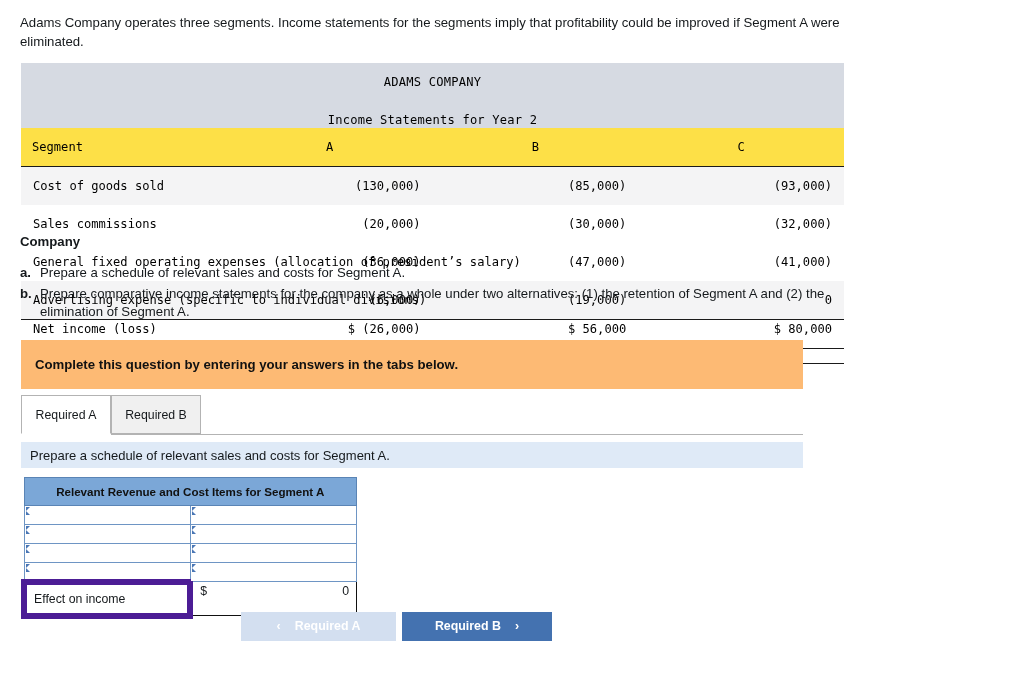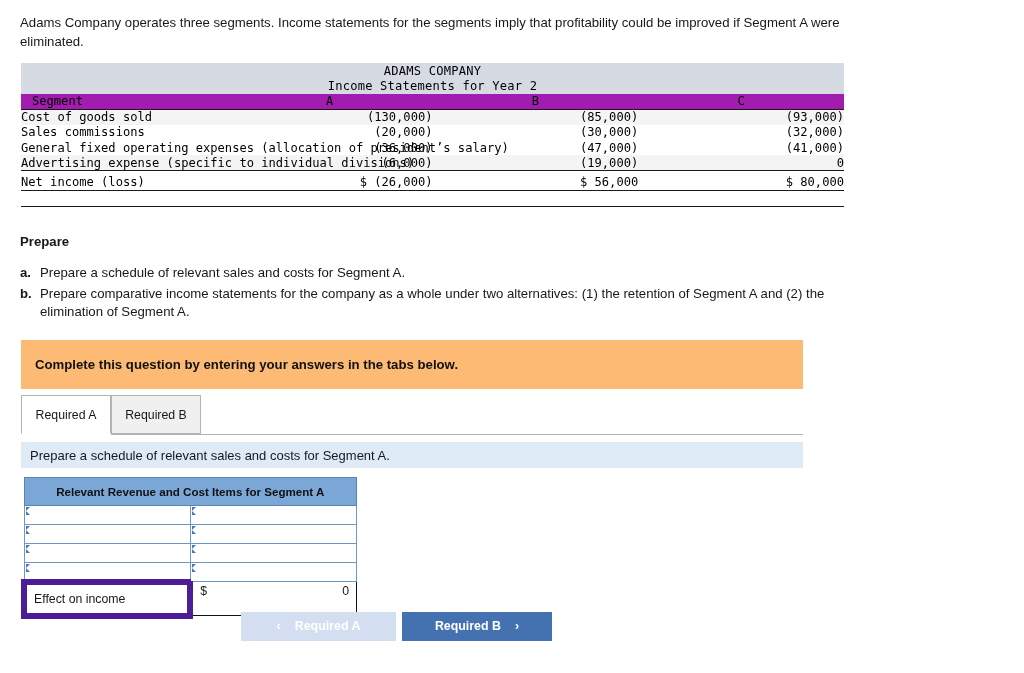--- a/index.html
+++ b/index.html
@@ -19,28 +19,28 @@
     font-size: 13.2px; line-height: 1.42; color: #15191c;
   }
 
   
   .fin-wrap {
     position: absolute; left: 21px; top: 63px; width: 823px;
     font-family: "DejaVu Sans Mono", "Liberation Mono", monospace;
     font-size: 12.1px;
   }
   table.fin { border-collapse: collapse; width: 823px; table-layout: fixed; }
-  table.fin td, table.fin th { padding: 0; font-weight: normal; }
+  table.fin td, table.fin th { padding: 12px; font-weight: normal; }
   .fin-title-row td {
     background: #d6dae2; height: 18px; text-align: center;
     font-size: 12.1px; letter-spacing: .2px; padding-top: 1px;
   }
   .fin-title-row td.t2 { padding-bottom: 1px; }
   .fin-head td {
-    background: #a21caf; border-bottom: 1.6px solid #1a1a1a;
+    background: #fde047; border-bottom: 1.6px solid #1a1a1a;
     height: 17px; vertical-align: bottom; padding-bottom: 1px;
   }
   .fin-head td.lbl { padding-left: 11px; text-align: left; }
   .fin-head td.col { text-align: center; }
   .fin tbody tr { height: 15.4px; }
   .fin tbody td { height: 15.4px; vertical-align: middle; }
   .fin tbody tr.alt td { background: #f4f4f5; }
   td.lbl { padding-left: 11px; text-align: left; white-space: nowrap; }
   td.num { text-align: right; padding-right: 9px; white-space: nowrap; }
   tr.rule-top td { border-top: 1.3px solid #1a1a1a; }
@@ -203,21 +203,21 @@
         <tr class="dblrule">
           <td></td>
             <td></td>
             <td></td>
             <td></td>
         </tr>
       </tbody>
     </table>
   </div>
 
-  <div class="required-h">Prepare</div>
+  <div class="required-h">Company</div>
   <div class="req-list">
     <div class="req-item">
       <span class="mk">a.</span>
       <span>Prepare a schedule of relevant sales and costs for Segment A.</span>
     </div>
     <div class="req-item">
       <span class="mk">b.</span>
       <span>Prepare comparative income statements for the company as a whole under two alternatives: (1) the retention of Segment A and (2) the elimination of Segment A.</span>
     </div>
   </div>

